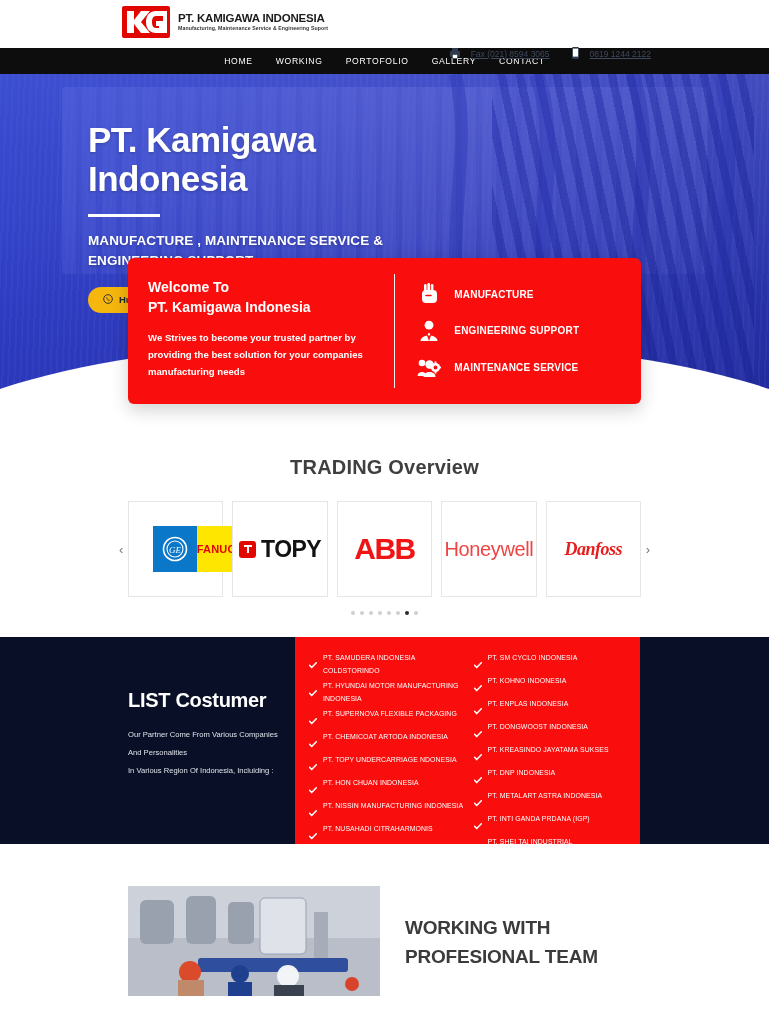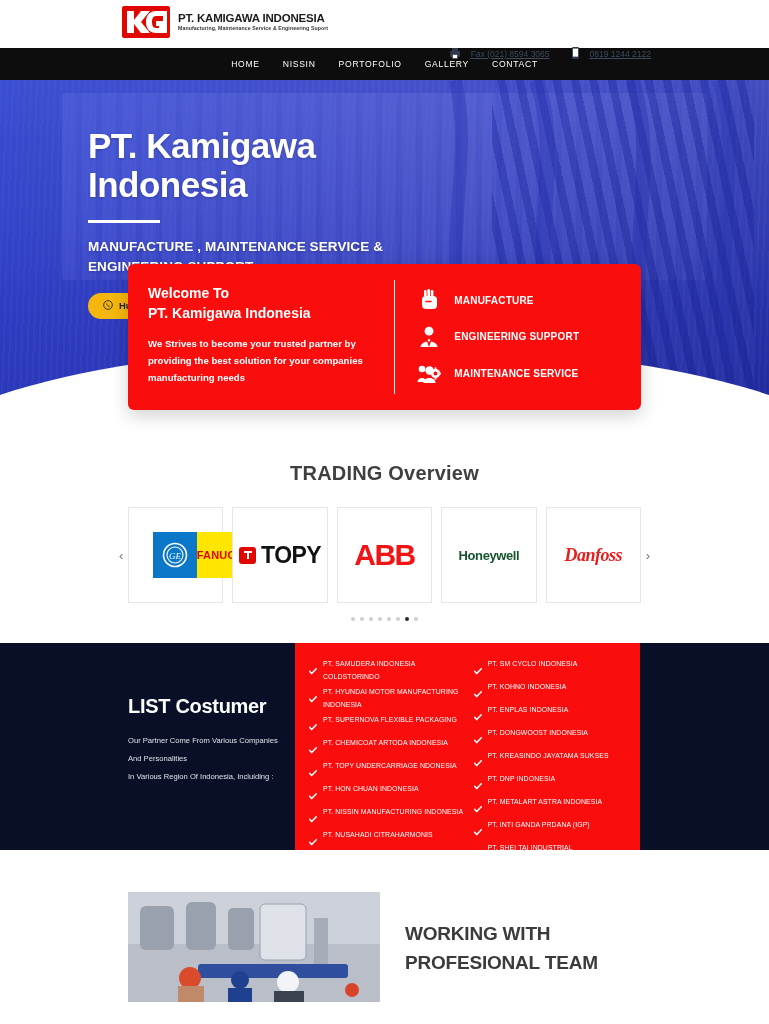--- a/index.html
+++ b/index.html
@@ -44,21 +44,21 @@
     display:flex; gap:22px; align-items:center;
   }
   .contact { display:flex; align-items:center; gap:11px;margin-top:29px; }
   .contact .glyph { display:block; }
   .contact a {
     font-size:8.5px; color:#3d4a5c; text-decoration:underline; white-space:nowrap;
   }
 
   
   .nav {
-    height:32px; background:#0d0d0d;
+    height:26px; background:#0d0d0d;
     display:flex; align-items:center; justify-content:center; gap:23px;
   }
   .nav a {
     color:#ffffff; font-size:8.6px; letter-spacing:0.7px;
     text-decoration:none; font-weight:400;
   }
 
   
   .hero {
     position:relative;
@@ -173,21 +173,21 @@
   
   .ge { display:flex; width:86px; height:46px; }
   .ge-l { flex:0 0 44px; background:#0a77c8; display:flex; align-items:center; justify-content:center;margin-left:20px; }
   .ge-r { flex:1; background:#ffe600; display:flex; align-items:center; justify-content:center;
           color:#e10600; font-weight:bold; font-size:11px; letter-spacing:.2px; }
   .fuji { display:flex; align-items:center; gap:5px; }
   .fuji-sq { width:17px; height:17px; background:#e10600; border-radius:3px;
              display:flex; align-items:center; justify-content:center; }
   .fuji-txt { font-size:23px; font-weight:bold; color:#121212; letter-spacing:-0.5px; }
   .abb { font-size:30px; font-weight:bold; color:#f01414; letter-spacing:-1.5px; font-family:"Liberation Sans", sans-serif; }
-  .honey { font-size:13px; font-weight:bold; color:#14532d; letter-spacing:-0.4px; }
+  .honey { font-size:20px; font-weight:normal; color:#ef4444; letter-spacing:-0.4px; }
   .danfoss { font-size:18px; font-style:italic; font-weight:bold; color:#e81c1c;
              font-family:"Liberation Serif", serif; letter-spacing:-0.5px; }
 
   
   .customers {
     position:relative; background:#080f26; height:207px; display:flex;
   }
   .cust-left {
     width:295px; flex:0 0 295px; padding:52px 0 16px 128px;
   }
@@ -253,21 +253,21 @@
             <rect x="0.9" y="1.6" width="5.2" height="8" fill="#ffffff"></rect>
           </svg>
       </span>
       <a>0819 1244 2122</a>
     </div>
   </div>
 </div>
 
 <nav class="nav">
   <a href="#">HOME</a>
-  <a href="#">NISSIN</a>
+  <a href="#">WORKING</a>
   <a href="#">PORTOFOLIO</a>
   <a href="#">GALLERY</a>
   <a href="#">CONTACT</a>
 </nav>
 
 <section class="hero">
   <div class="hero-photo"></div>
   <svg class="hero-wires" viewBox="0 0 350 322" preserveAspectRatio="none">
     <path d="M40 0 C60 90 20 160 55 322" stroke="#1b2470" stroke-width="13" fill="none" opacity=".55"></path>
     <path d="M120 0 C150 80 105 170 140 322" stroke="#222c80" stroke-width="15" fill="none" opacity=".5"></path>

